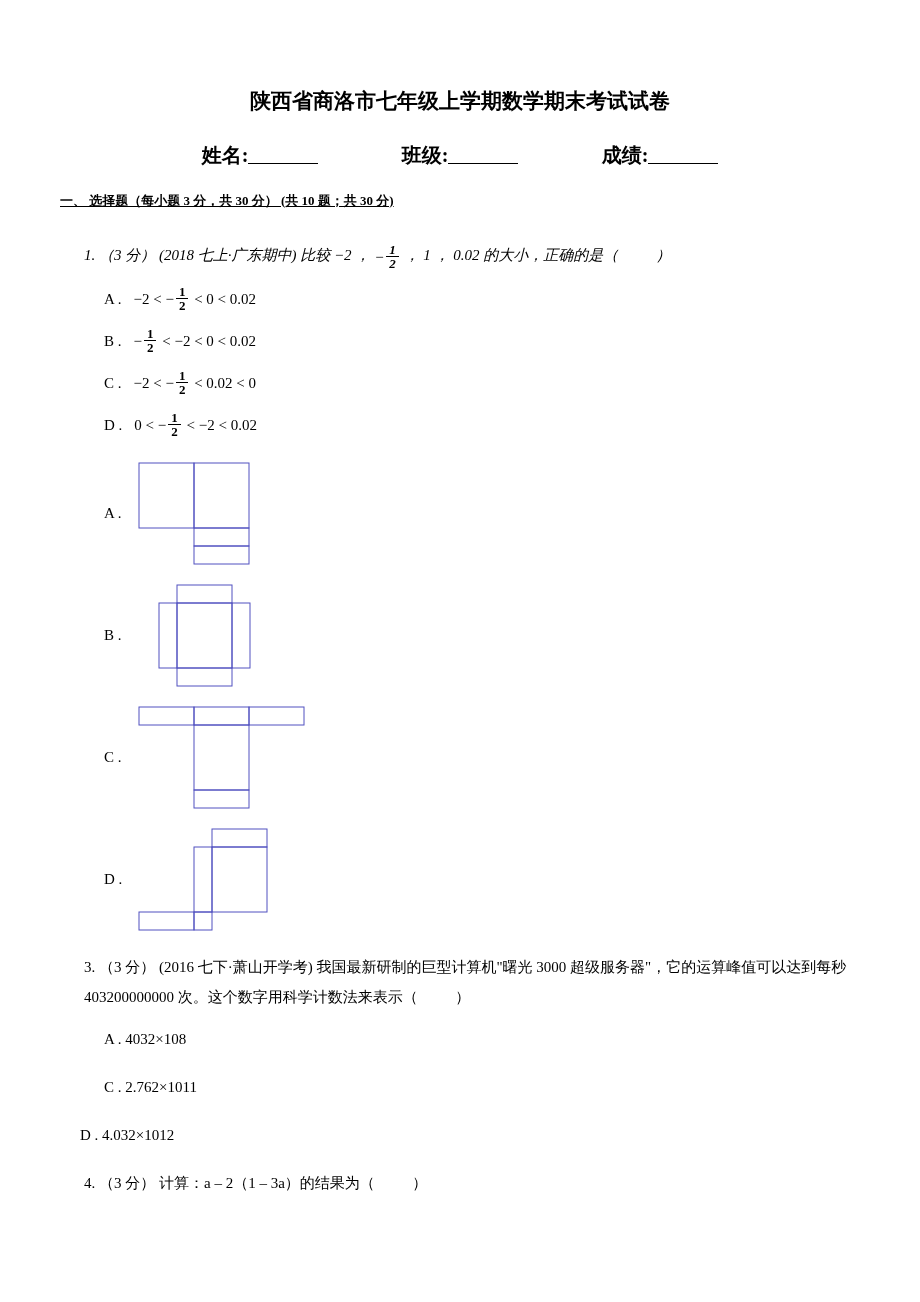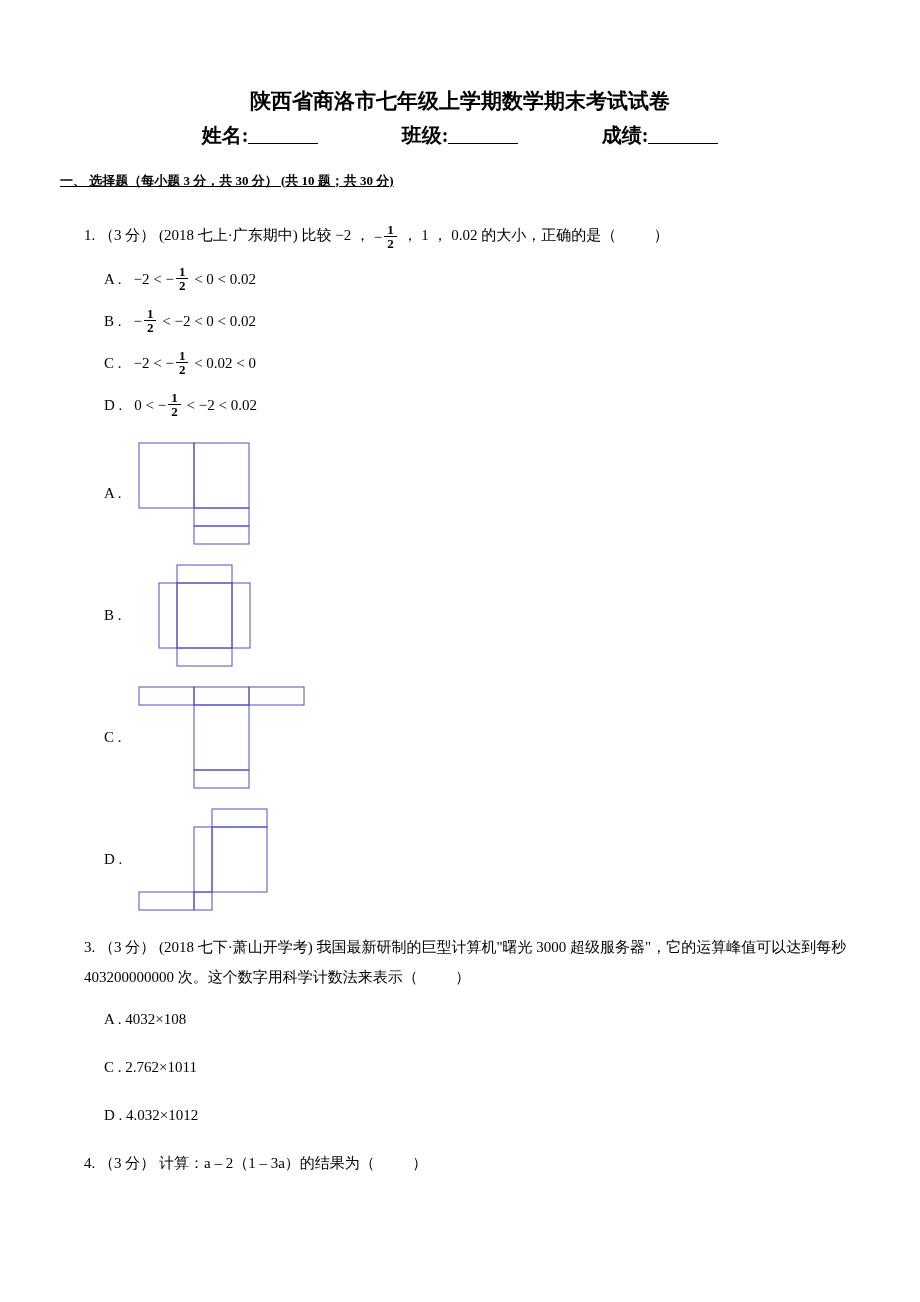--- a/index.html
+++ b/index.html
@@ -14,20 +14,21 @@
       font-family: "SimSun", "宋体", serif;
       font-size: 15px;
       color: #000;
       padding: 85px 60px 40px 60px;
       line-height: 1.6;
     }
     .title {
       text-align: center;
       font-weight: bold;
       font-size: 21px;
+      margin-bottom: 20px;
     }
     .header-row {
       display: flex;
       justify-content: space-around;
       margin: 0 100px 20px 100px;
       font-weight: bold;
       font-size: 20px;
     }
     .header-field {
       display: flex;
@@ -45,20 +46,21 @@
       margin-bottom: 29px;
       text-decoration: underline;
     }
     .question {
       margin-bottom: 18px;
       margin-left: 24px;
       line-height: 2;
     }
     .question-text {
       margin-bottom: 10px;
+      font-style: italic;
     }
     .option {
       margin-left: 20px;
       margin-top: 12px;
       margin-bottom: 12px;
       display: flex;
       align-items: center;
     }
     .option-label {
       margin-right: 12px;
@@ -226,29 +228,29 @@
       </g>
     </svg>
   </div>
 </div>
 
 <div class="question" style="margin-left:0;">
   <div class="q3-text" style="margin-left:24px; text-indent:0;">
     <span style="margin-left:0;">
       <span>3.</span>
       <span>（3 分）</span>
-      <span>(2018 七下·萧山开学考)</span>
+      <span>(2016 七下·萧山开学考)</span>
       <span>我国最新研制的巨型计算机"曙光 3000 超级服务器"，它的运算峰值可以达到每秒 403200000000 次。这个数字用科学计数法来表示（</span>
       <span class="blank"></span>
       <span>）</span>
     </span>
   </div>
   <div class="opt3" style="margin-left:44px;">A . 4032×108</div>
   <div class="opt3" style="margin-left:44px;">C . 2.762×1011</div>
-  <div class="opt3" style="margin-left:44px;">D . 4.032×1012</div>
+  <div class="opt3" style="margin-left:20px;">D . 4.032×1012</div>
 </div>
 
 <div class="question">
   <div class="q4-text">
     <span>4.</span>
     <span>（3 分）</span>
     <span>计算：a – 2（1 – 3a）的结果为（</span>
     <span class="blank"></span>
     <span>）</span>
   </div>

